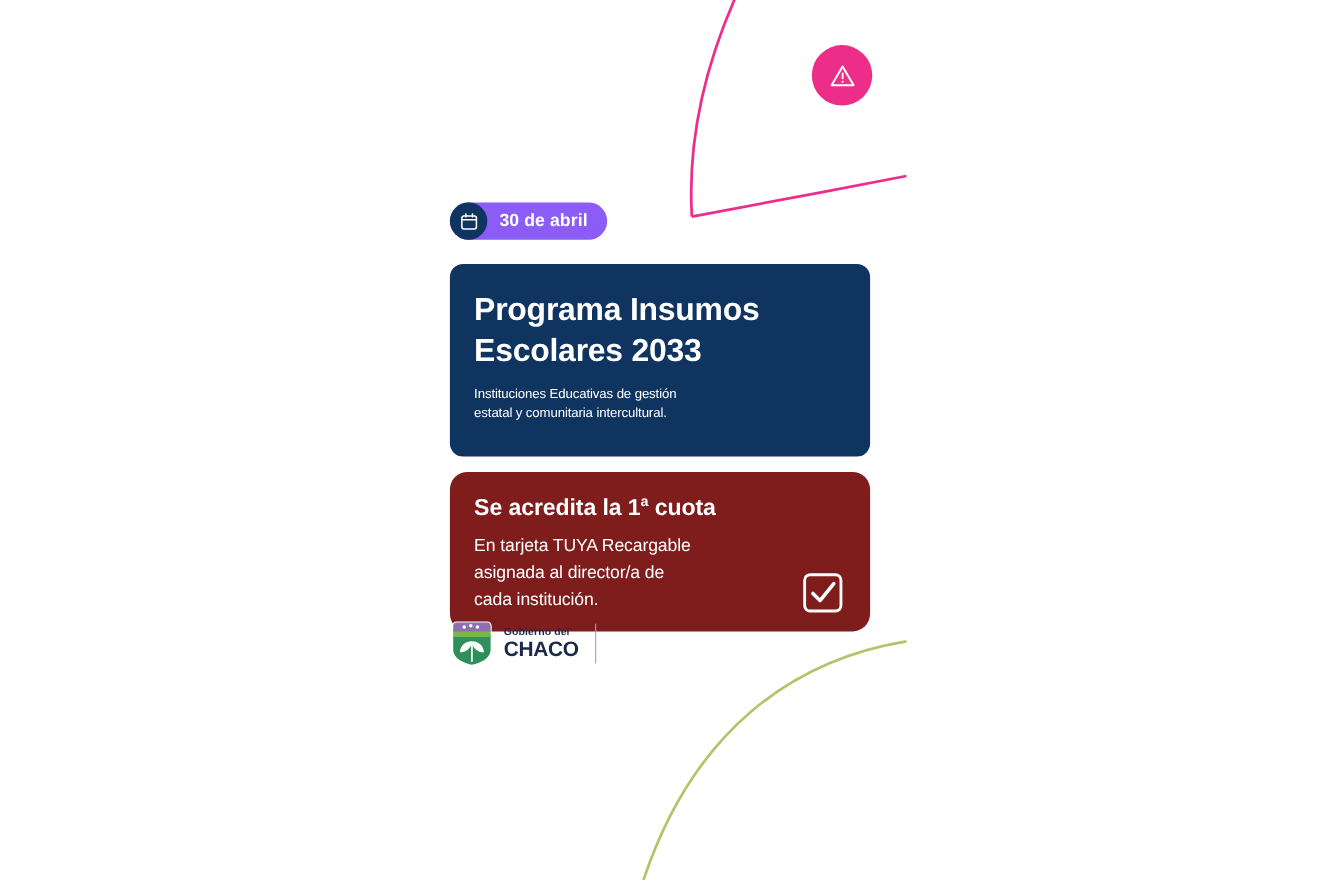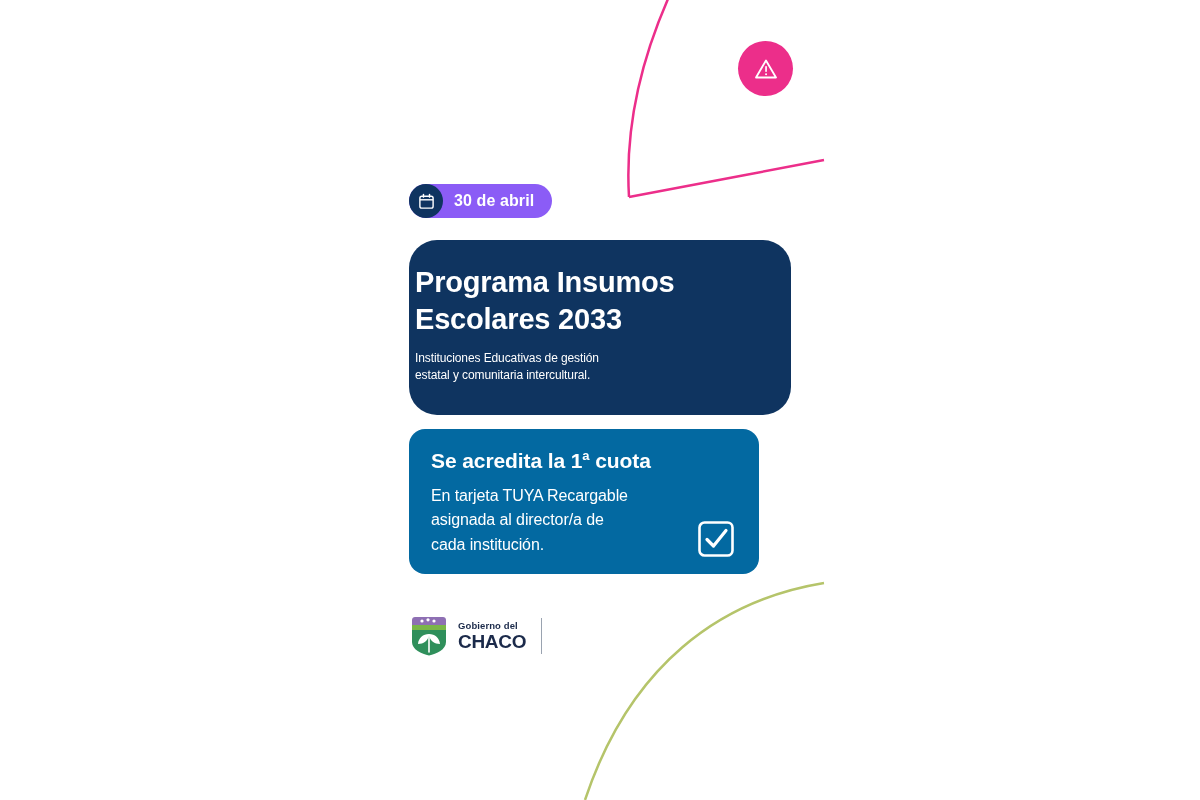--- a/index.html
+++ b/index.html
@@ -73,22 +73,22 @@
   }
 
   
   .card-navy {
     position: absolute;
     left: 409px;
     top: 240px;
     width: 382px;
     height: 175px;
     background: #0f3460;
-    border-radius: 28px;
-    padding: 24px 26px 20px 6px;
+    border-radius: 12px;
+    padding: 24px 26px 20px 22px;
   }
   .card-navy .title {
     color: #ffffff;
     font-size: 29px;
     font-weight: bold;
     line-height: 1.26;
     letter-spacing: -0.2px;
   }
   .card-navy .subtitle {
     color: #ffffff;
@@ -96,23 +96,23 @@
     line-height: 1.38;
     margin-top: 13px;
     letter-spacing: -0.1px;
   }
 
   
   .card-pink {
     position: absolute;
     left: 409px;
     top: 429px;
-    width: 350px;
+    width: 382px;
     height: 145px;
-    background: #0369a1;
+    background: #7f1d1d;
     border-radius: 16px;
     padding: 19px 10px 18px 22px;
   }
   .card-pink .heading {
     color: #ffffff;
     font-size: 21px;
     font-weight: bold;
     letter-spacing: -0.1px;
   }
   .card-pink .heading sup {
@@ -132,21 +132,21 @@
     right: 24px;
     bottom: 16px;
     width: 38px;
     height: 38px;
   }
 
   
   .logo-block {
     position: absolute;
     left: 409px;
-    top: 612px;
+    top: 561px;
     display: flex;
     align-items: center;
     height: 48px;
     justify-content: space-between;
   }
   .logo-mark {
     width: 40px;
     height: 44px;
     flex: 0 0 auto;
   }

